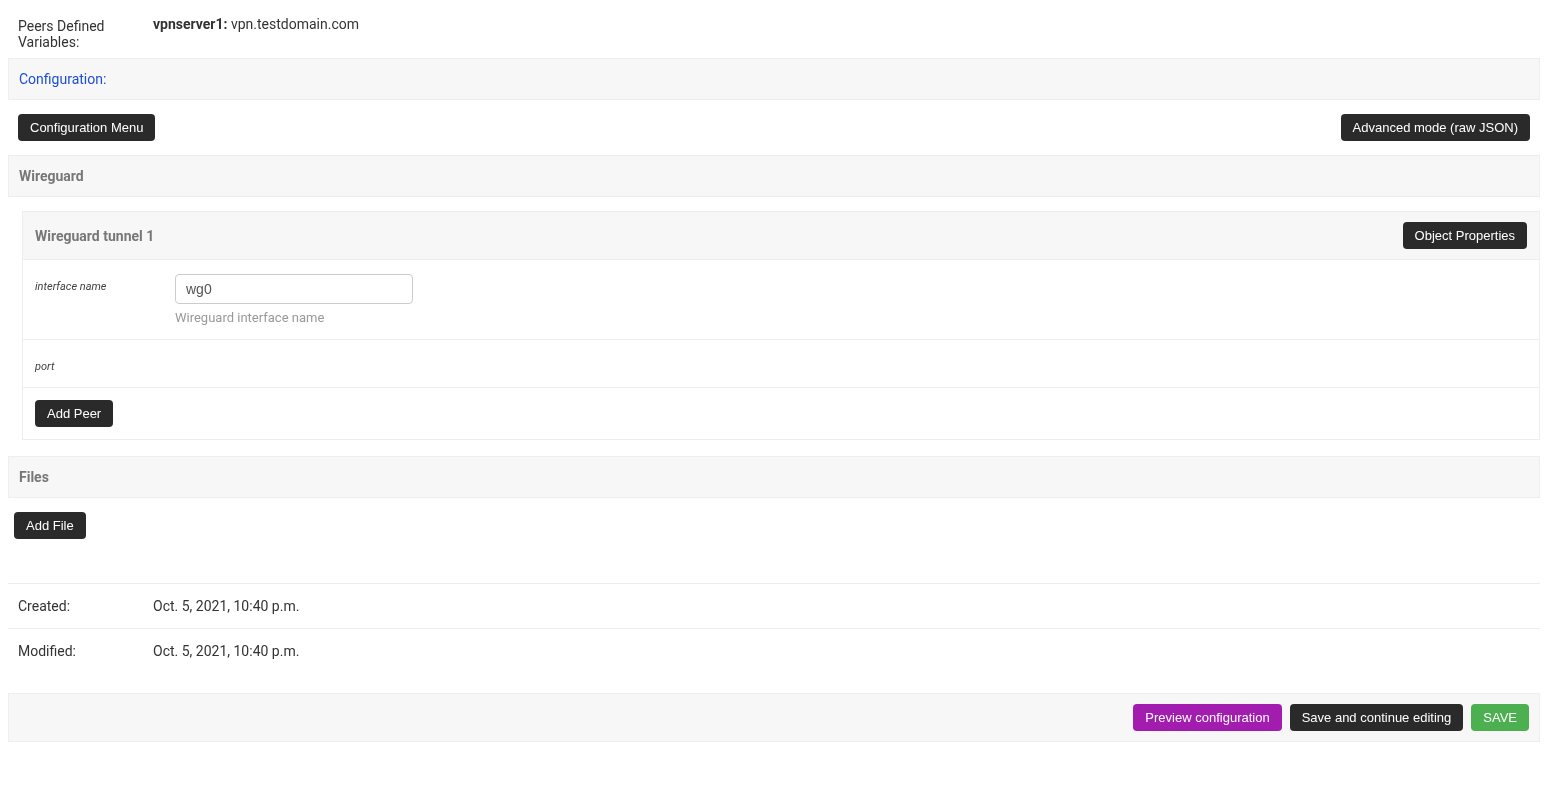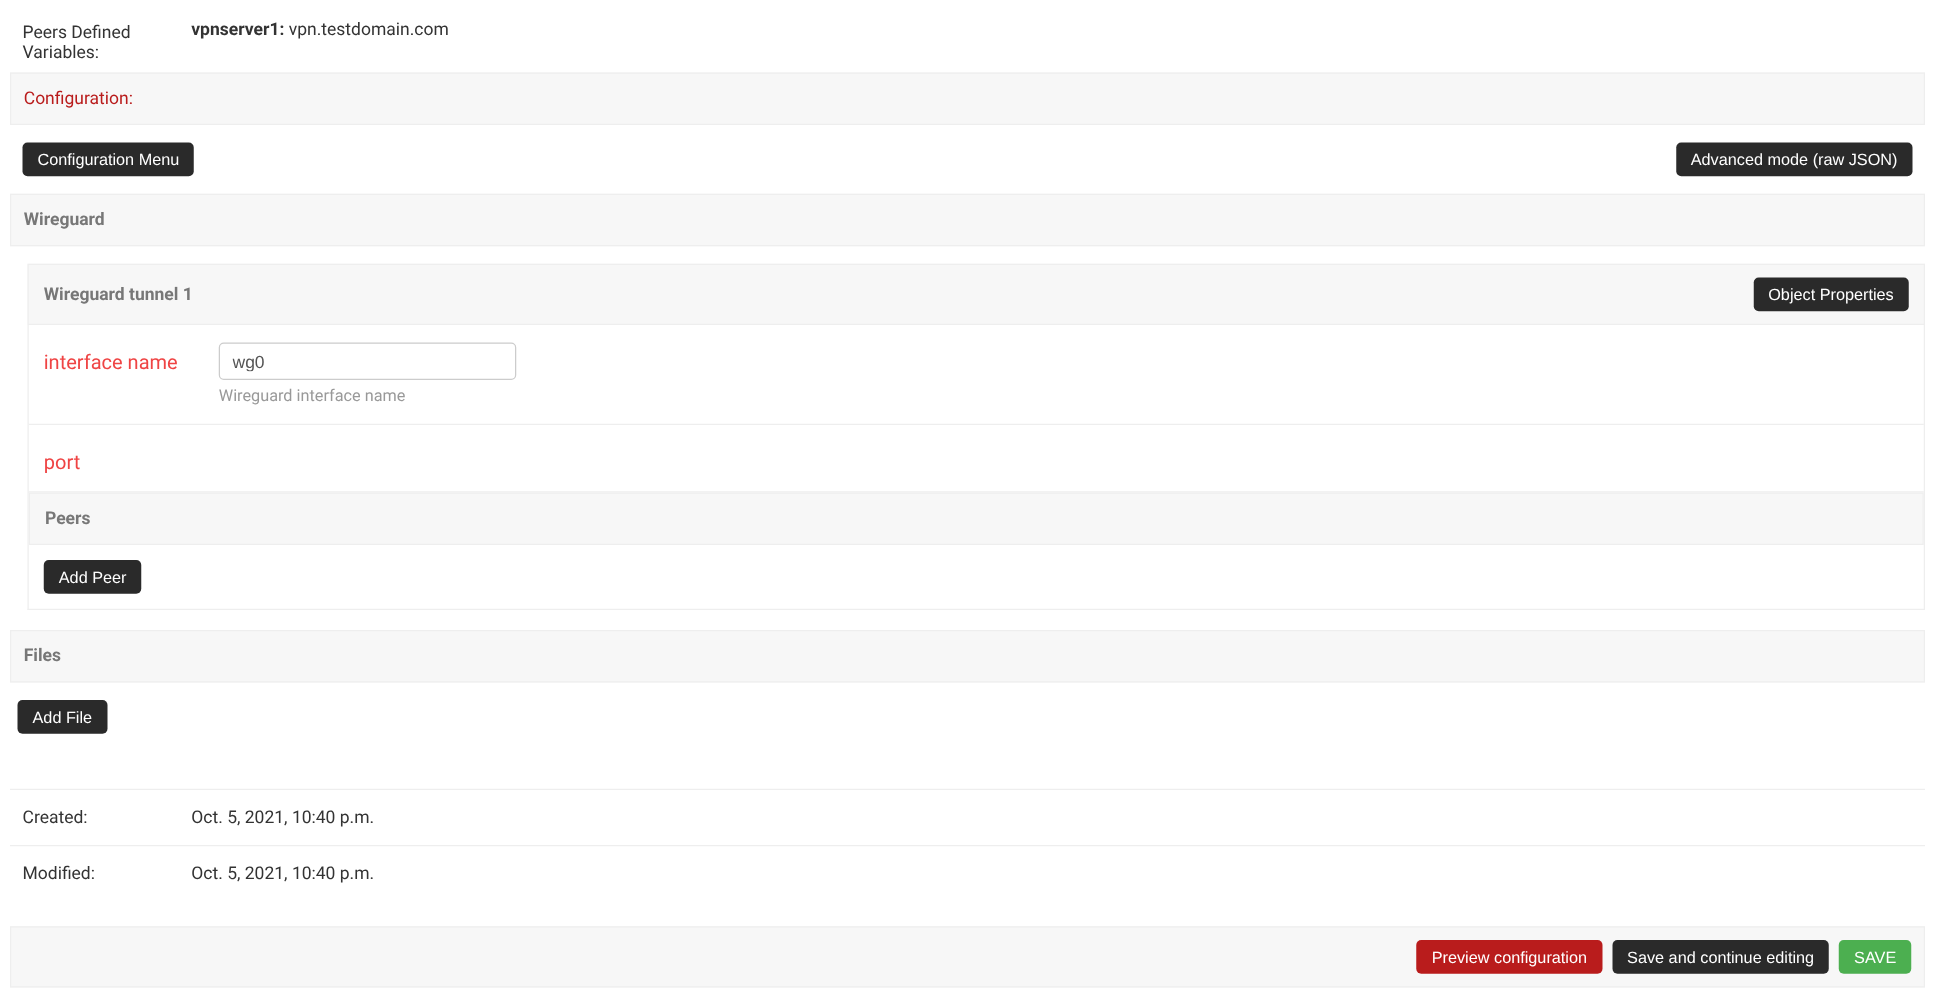--- a/index.html
+++ b/index.html
@@ -30,21 +30,21 @@
       flex: 1;
     }
     .var-name {
       font-weight: 700;
     }
     .section-header {
       background: #f7f7f7;
       border: 1px solid #eee;
       padding: 12px 10px;
       font-size: 14px;
-      color: #b91c1c;
+      color: #1d4ed8;
     }
     .section-header.bold {
       font-weight: 700;
       color: #777;
     }
     .toolbar {
       display: flex;
       justify-content: space-between;
       padding: 14px 10px;
       align-items: center;
@@ -55,21 +55,21 @@
       border: none;
       border-radius: 4px;
       padding: 6px 12px;
       font-size: 13px;
       cursor: pointer;
     }
     .btn-dark {
       background: #2a2a2a;
     }
     .btn-muted {
-      background: #b91c1c;
+      background: #a21caf;
     }
     .btn-success {
       background: #4caf50;
     }
     .nested {
       margin-left: 14px;
       margin-top: 14px;
     }
     .tunnel-header {
       background: #f7f7f7;
@@ -89,23 +89,24 @@
       align-items: flex-start;
       padding: 14px 12px;
       border-bottom: 1px solid #eee;
     }
     .form-row:last-of-type {
       border-bottom: none;
     }
     .form-label {
       width: 140px;
       flex-shrink: 0;
-      font-size: 16px;
-      color: #ef4444;
+      font-size: 11px;
+      color: #404040;
       padding-top: 6px;
+      font-style: italic;
     }
     .form-control-wrap {
       flex: 0 0 auto;
     }
     input.form-input {
       width: 238px;
       border: 1px solid #ccc;
       border-radius: 4px;
       padding: 6px 10px;
       font-size: 14px;
@@ -183,21 +184,20 @@
       <div class="form-control-wrap">
         <input type="text" class="form-input" value="wg0" style="">
         <div class="help-text">Wireguard interface name</div>
       </div>
     </div>
 
     <div class="form-row">
       <div class="form-label">port</div>
     </div>
 
-    <div class="peers-header">Peers</div>
 
     <div class="add-row">
       <button class="btn btn-dark">Add Peer</button>
     </div>
   </div>
 </div>
 
 <div class="section-header bold" style="margin-top:16px;">Files</div>
 
 <div style="padding:14px 6px;">

